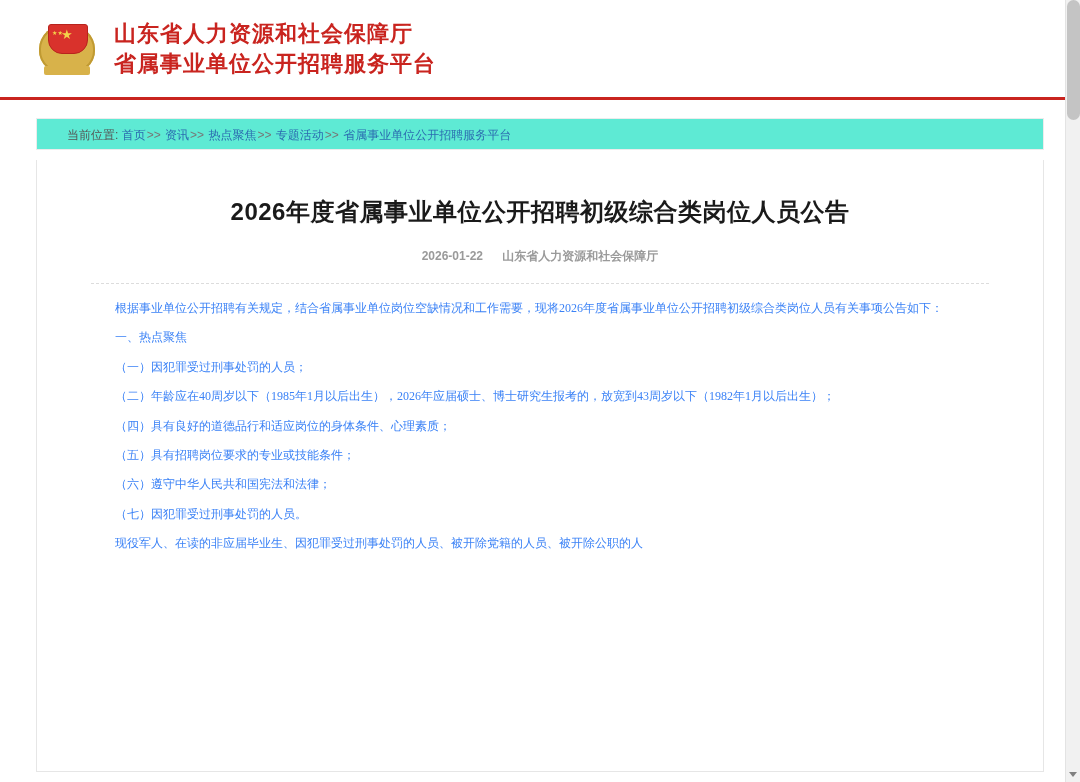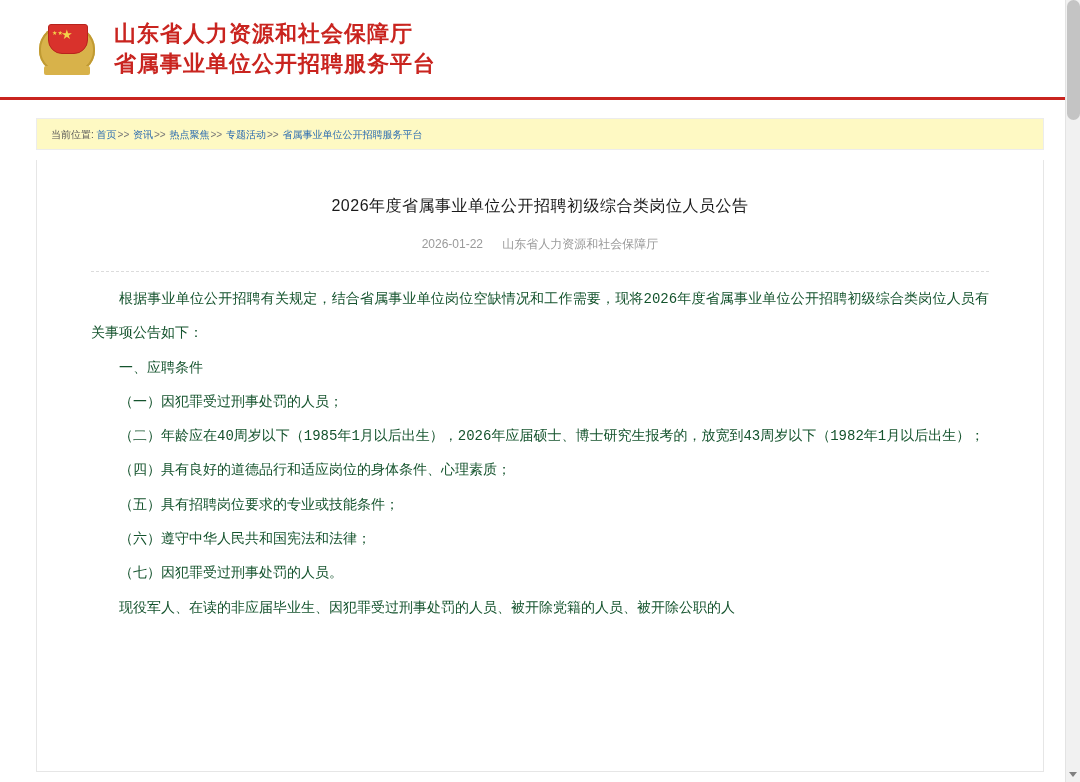--- a/index.html
+++ b/index.html
@@ -92,27 +92,27 @@
     width: 7px;
     height: 28px;
     background: #c9241f;
   }
 
   
   .breadcrumb-wrap {
     padding: 18px 36px 0 36px;
   }
   .breadcrumb {
-    background: #fef9c3;
+    background: #5eead4;
     border: 1px solid #ececec;
     height: 32px;
     line-height: 32px;
-    font-size: 10px;
+    font-size: 12px;
     color: #555;
-    padding: 0 14px;
+    padding: 0 30px;
     box-sizing: border-box;
     white-space: nowrap;
     overflow: hidden;
   }
   .breadcrumb .label { color: #555; }
   .breadcrumb a {
     color: #2b6cb0;
     text-decoration: none;
   }
   .breadcrumb .sep { color: #777; padding: 0 1px; }
@@ -128,42 +128,43 @@
     border-top: none;
     background: #fff;
     padding: 34px 54px 0 54px;
     box-sizing: border-box;
     height: 612px;
     overflow: hidden;
     position: relative;
   }
   .article-title {
     text-align: center;
-    font-size: 16px;
-    font-weight: normal;
+    font-size: 24px;
+    font-weight: bold;
     color: #1a1a1a;
     line-height: 1.5;
     letter-spacing: 0.5px;
   }
   .article-meta {
     text-align: center;
     font-size: 12px;
     color: #9a9a9a;
     margin-top: 18px;
+    font-weight: bold;
   }
   .article-meta .date { margin-right: 16px; }
   .meta-divider {
     border: none;
     border-top: 1px dashed #dcdcdc;
     margin: 18px 0 10px 0;
   }
   .article-body {
-    font-family: Liberation Mono, monospace;
-    font-size: 14px;
-    color: #14532d;
+    font-family: Liberation Serif, serif;
+    font-size: 12px;
+    color: #3b82f6;
     line-height: 2.45;
   }
   .article-body p {
     margin: 0;
     text-indent: 2em;
     text-align: justify;
   }
 
   
   .page-scrollbar {
@@ -237,21 +238,21 @@
 
     <div class="article-meta">
       <span class="date">2026-01-22</span>
       <span class="source">山东省人力资源和社会保障厅</span>
     </div>
 
     <hr class="meta-divider">
 
     <div class="article-body">
       <p>根据事业单位公开招聘有关规定，结合省属事业单位岗位空缺情况和工作需要，现将2026年度省属事业单位公开招聘初级综合类岗位人员有关事项公告如下：</p>
-      <p>一、应聘条件</p>
+      <p>一、热点聚焦</p>
       <p>（一）因犯罪受过刑事处罚的人员；</p>
       <p>（二）年龄应在40周岁以下（1985年1月以后出生），2026年应届硕士、博士研究生报考的，放宽到43周岁以下（1982年1月以后出生）；</p>
       <p>（四）具有良好的道德品行和适应岗位的身体条件、心理素质；</p>
       <p>（五）具有招聘岗位要求的专业或技能条件；</p>
       <p>（六）遵守中华人民共和国宪法和法律；</p>
       <p>（七）因犯罪受过刑事处罚的人员。</p>
       <p>现役军人、在读的非应届毕业生、因犯罪受过刑事处罚的人员、被开除党籍的人员、被开除公职的人</p>
     </div>
   </div>
 </div>

